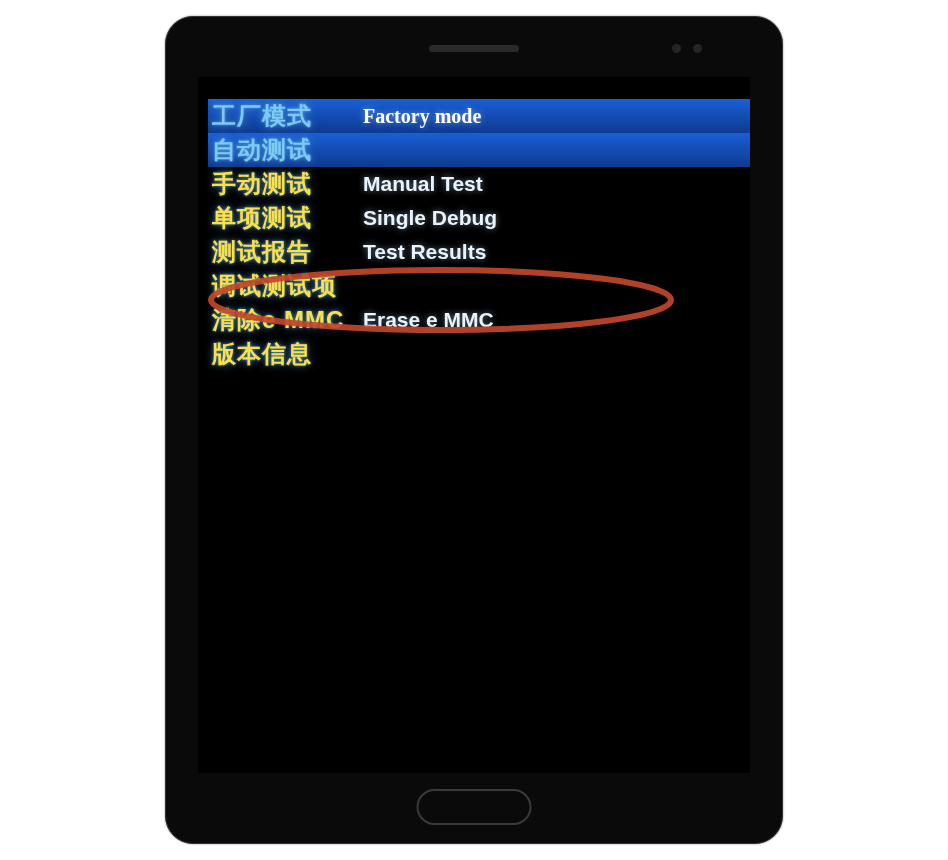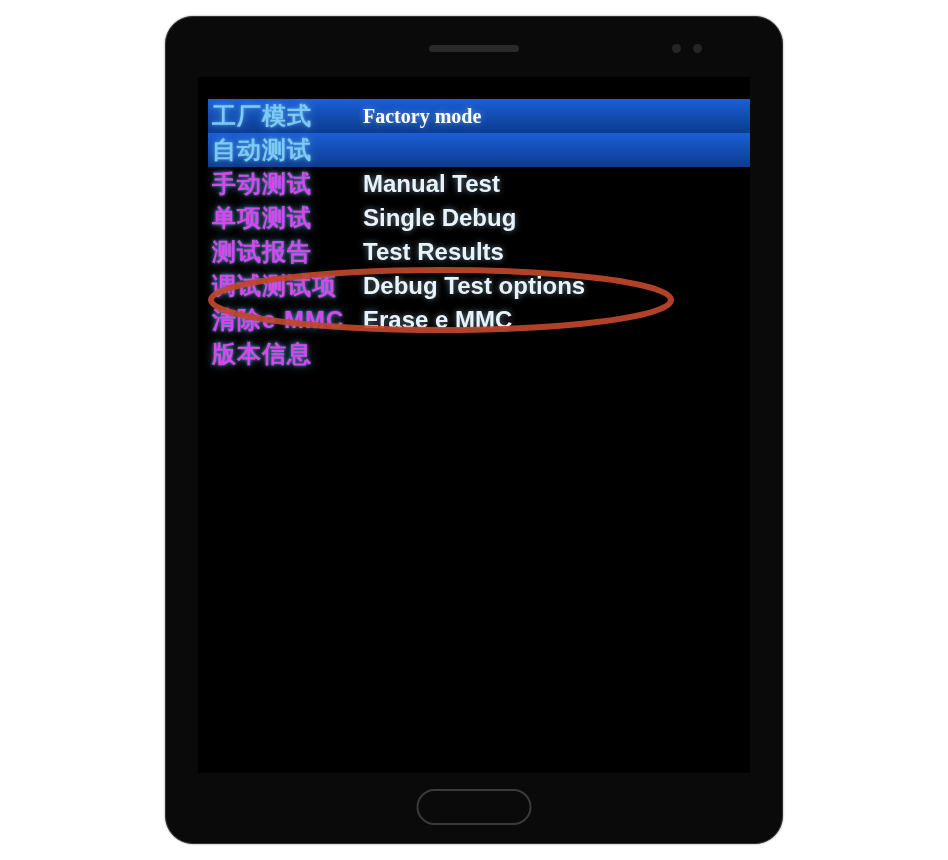--- a/index.html
+++ b/index.html
@@ -74,34 +74,34 @@
       align-items: center;
       height: 34px;
       position: relative;
     }
     
     .menu-item.highlighted {
       background: linear-gradient(to bottom, #1a5fd6, #0d3b8f);
     }
     
     .chinese-label {
-      color: #d946ef;
+      color: #fde047;
       font-size: 24px;
       font-weight: bold;
       min-width: 155px;
       padding-left: 4px;
       text-shadow: 0 0 8px rgba(107,184,232,0.6), 0 0 3px rgba(80,160,220,0.8);
       filter: blur(0.3px);
       letter-spacing: 1px;
       white-space: nowrap;
     }
     
     .english-label {
       color: #e8f4fc;
-      font-size: 24px;
+      font-size: 21px;
       font-weight: bold;
       text-shadow: 0 0 6px rgba(200,230,255,0.5);
       filter: blur(0.3px);
       white-space: nowrap;
     }
     
     .menu-item.highlighted .english-label {
       color: #ffffff;
       font-size: 20px;
       font-family: Liberation Serif, serif;
@@ -165,21 +165,20 @@
         <span class="english-label">Single Debug</span>
       </div>
 
       <div class="menu-item">
         <span class="chinese-label">测试报告</span>
         <span class="english-label">Test Results</span>
       </div>
 
       <div class="menu-item">
         <span class="chinese-label">调试测试项</span>
-        <span class="english-label">Debug Test options</span>
       </div>
 
       <div class="menu-item">
         <span class="chinese-label">清除e MMC</span>
         <span class="english-label">Erase e MMC</span>
       </div>
 
       <div class="menu-item">
         <span class="chinese-label">版本信息</span>
       </div>

